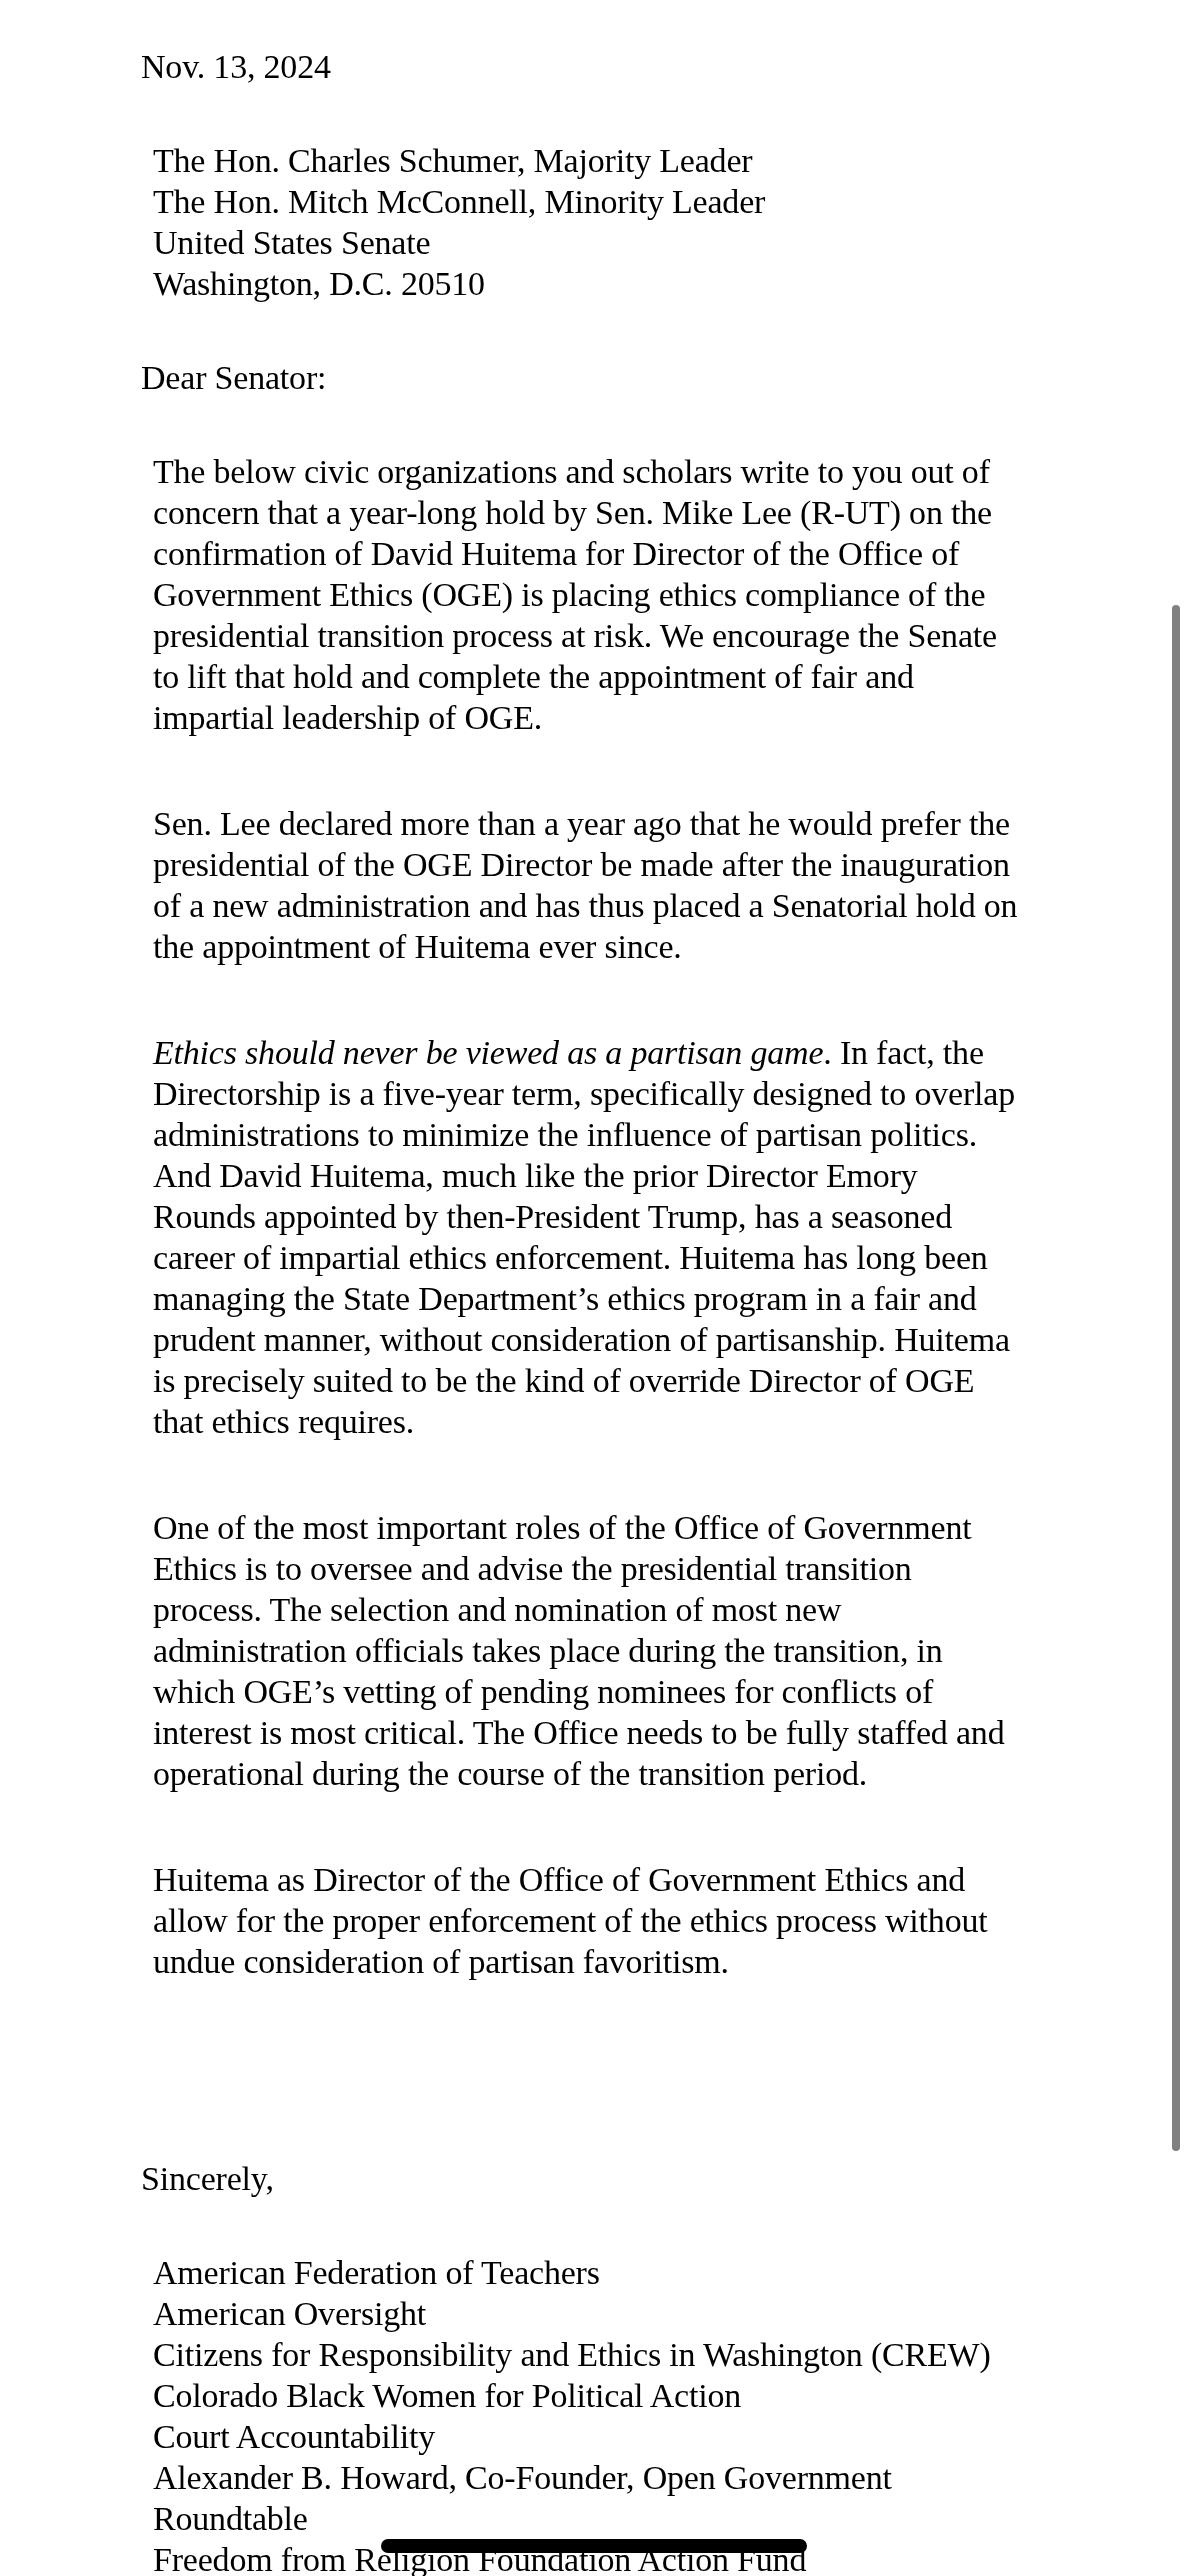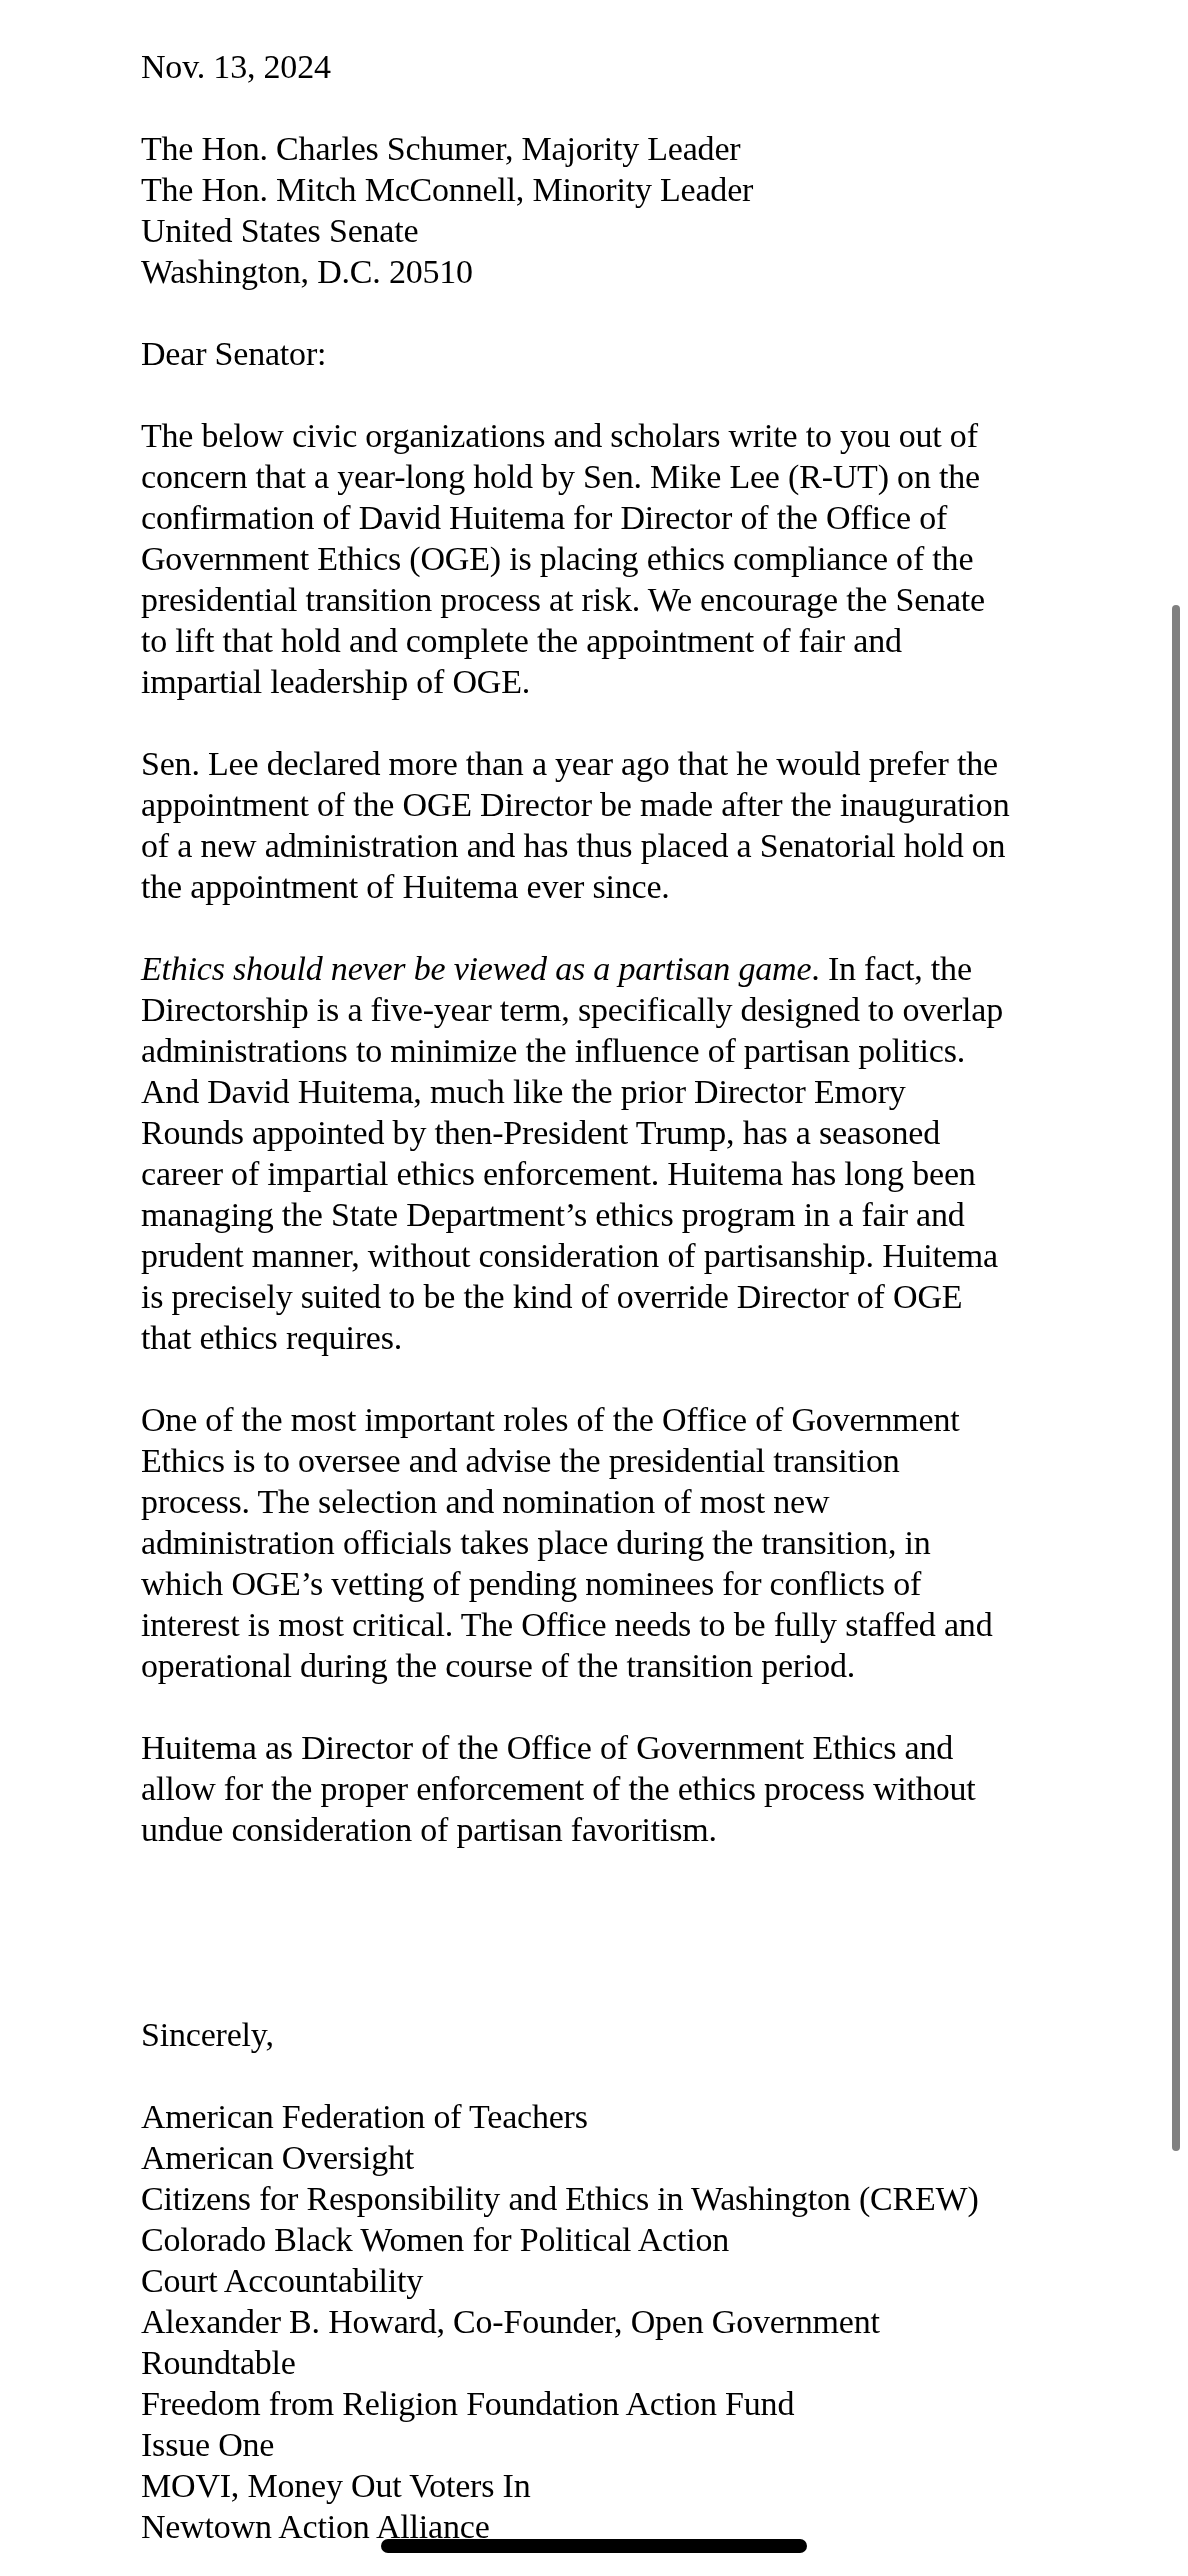--- a/index.html
+++ b/index.html
@@ -18,21 +18,21 @@
     .page {
       position: absolute;
       left: 141px;
       top: 46px;
       width: 921px;
       font-size: 34px;
       line-height: 41px;
       letter-spacing: -0.2px;
     }
     .line { display: block; white-space: nowrap; }
-    .block { margin: 0; }
+    .block { margin: 12px; }
     .gap { height: 41px; }
     .gap-big { height: 123px; }
     em { }
 
     .scrollbar-thumb {
       position: absolute;
       left: 1172px;
       top: 605px;
       width: 8.3px;
       height: 1546px;
@@ -73,21 +73,21 @@
     <span class="line">confirmation of David Huitema for Director of the Office of</span>
     <span class="line">Government Ethics (OGE) is placing ethics compliance of the</span>
     <span class="line">presidential transition process at risk. We encourage the Senate</span>
     <span class="line">to lift that hold and complete the appointment of fair and</span>
     <span class="line">impartial leadership of OGE.</span>
   </div>
   <div class="gap"></div>
 
   <div class="block">
     <span class="line">Sen. Lee declared more than a year ago that he would prefer the</span>
-    <span class="line">appointment of the OGE Director be made after the inauguration</span>
+    <span class="line">presidential of the OGE Director be made after the inauguration</span>
     <span class="line">of a new administration and has thus placed a Senatorial hold on</span>
     <span class="line">the appointment of Huitema ever since.</span>
   </div>
   <div class="gap"></div>
 
   <div class="block">
     <span class="line"><em>Ethics should never be viewed as a partisan game</em><span>. In fact, the</span></span>
     <span class="line">Directorship is a five-year term, specifically designed to overlap</span>
     <span class="line">administrations to minimize the influence of partisan politics.</span>
     <span class="line">And David Huitema, much like the prior Director Emory</span>

